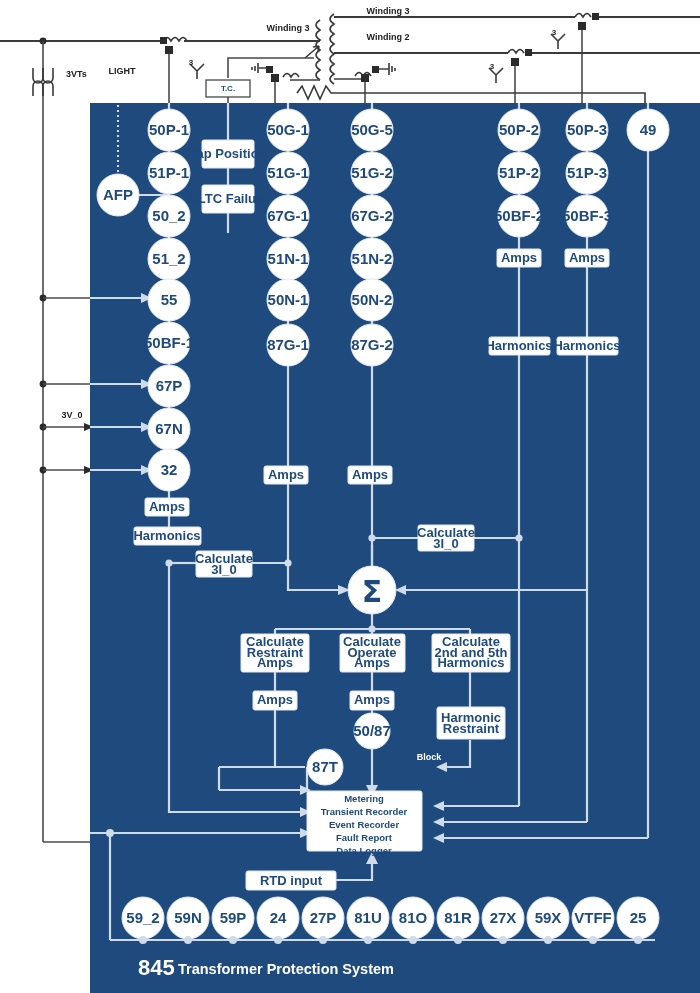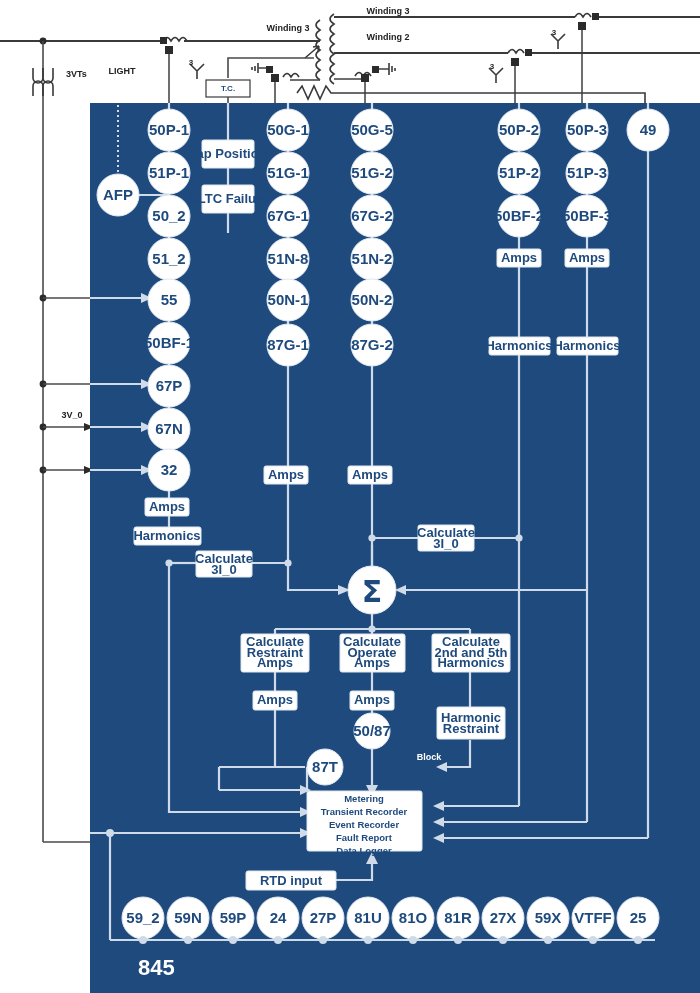--- a/index.html
+++ b/index.html
@@ -354,21 +354,21 @@
   <span class="nodetxt" style="left:169px;top:470px">32</span>
   <span class="boxtxt" style="left:167px;top:507px">Amps</span>
   <span class="boxtxt" style="left:167px;top:536px">Harmonics</span>
 
   <span class="boxtxt" style="left:228px;top:154px">Tap Position</span>
   <span class="boxtxt" style="left:228px;top:199px">OLTC Failure</span>
 
   <span class="nodetxt" style="left:288px;top:130px">50G-1</span>
   <span class="nodetxt" style="left:288px;top:173px">51G-1</span>
   <span class="nodetxt" style="left:288px;top:216px">67G-1</span>
-  <span class="nodetxt" style="left:288px;top:259px">51N-8</span>
+  <span class="nodetxt" style="left:288px;top:259px">51N-1</span>
   <span class="nodetxt" style="left:288px;top:300px">50N-1</span>
   <span class="nodetxt" style="left:288px;top:345px">87G-1</span>
   <span class="boxtxt" style="left:286px;top:475px">Amps</span>
 
   <span class="nodetxt" style="left:372px;top:130px">50G-5</span>
   <span class="nodetxt" style="left:372px;top:173px">51G-2</span>
   <span class="nodetxt" style="left:372px;top:216px">67G-2</span>
   <span class="nodetxt" style="left:372px;top:259px">51N-2</span>
   <span class="nodetxt" style="left:372px;top:300px">50N-2</span>
   <span class="nodetxt" style="left:372px;top:345px">87G-2</span>
@@ -431,14 +431,15 @@
   <span class="nodetxt" style="left:368px;top:918px">81U</span>
   <span class="nodetxt" style="left:413px;top:918px">81O</span>
   <span class="nodetxt" style="left:458px;top:918px">81R</span>
   <span class="nodetxt" style="left:503px;top:918px">27X</span>
   <span class="nodetxt" style="left:548px;top:918px">59X</span>
   <span class="nodetxt" style="left:593px;top:918px">VTFF</span>
   <span class="nodetxt" style="left:638px;top:918px">25</span>
 </div>
 
 <span class="title-num" style="left:138px;top:968px">845</span>
+<span class="title-txt" style="left:178px;top:969px">Transformer Protection System</span>
 
 </div>
 
 </body></html>

